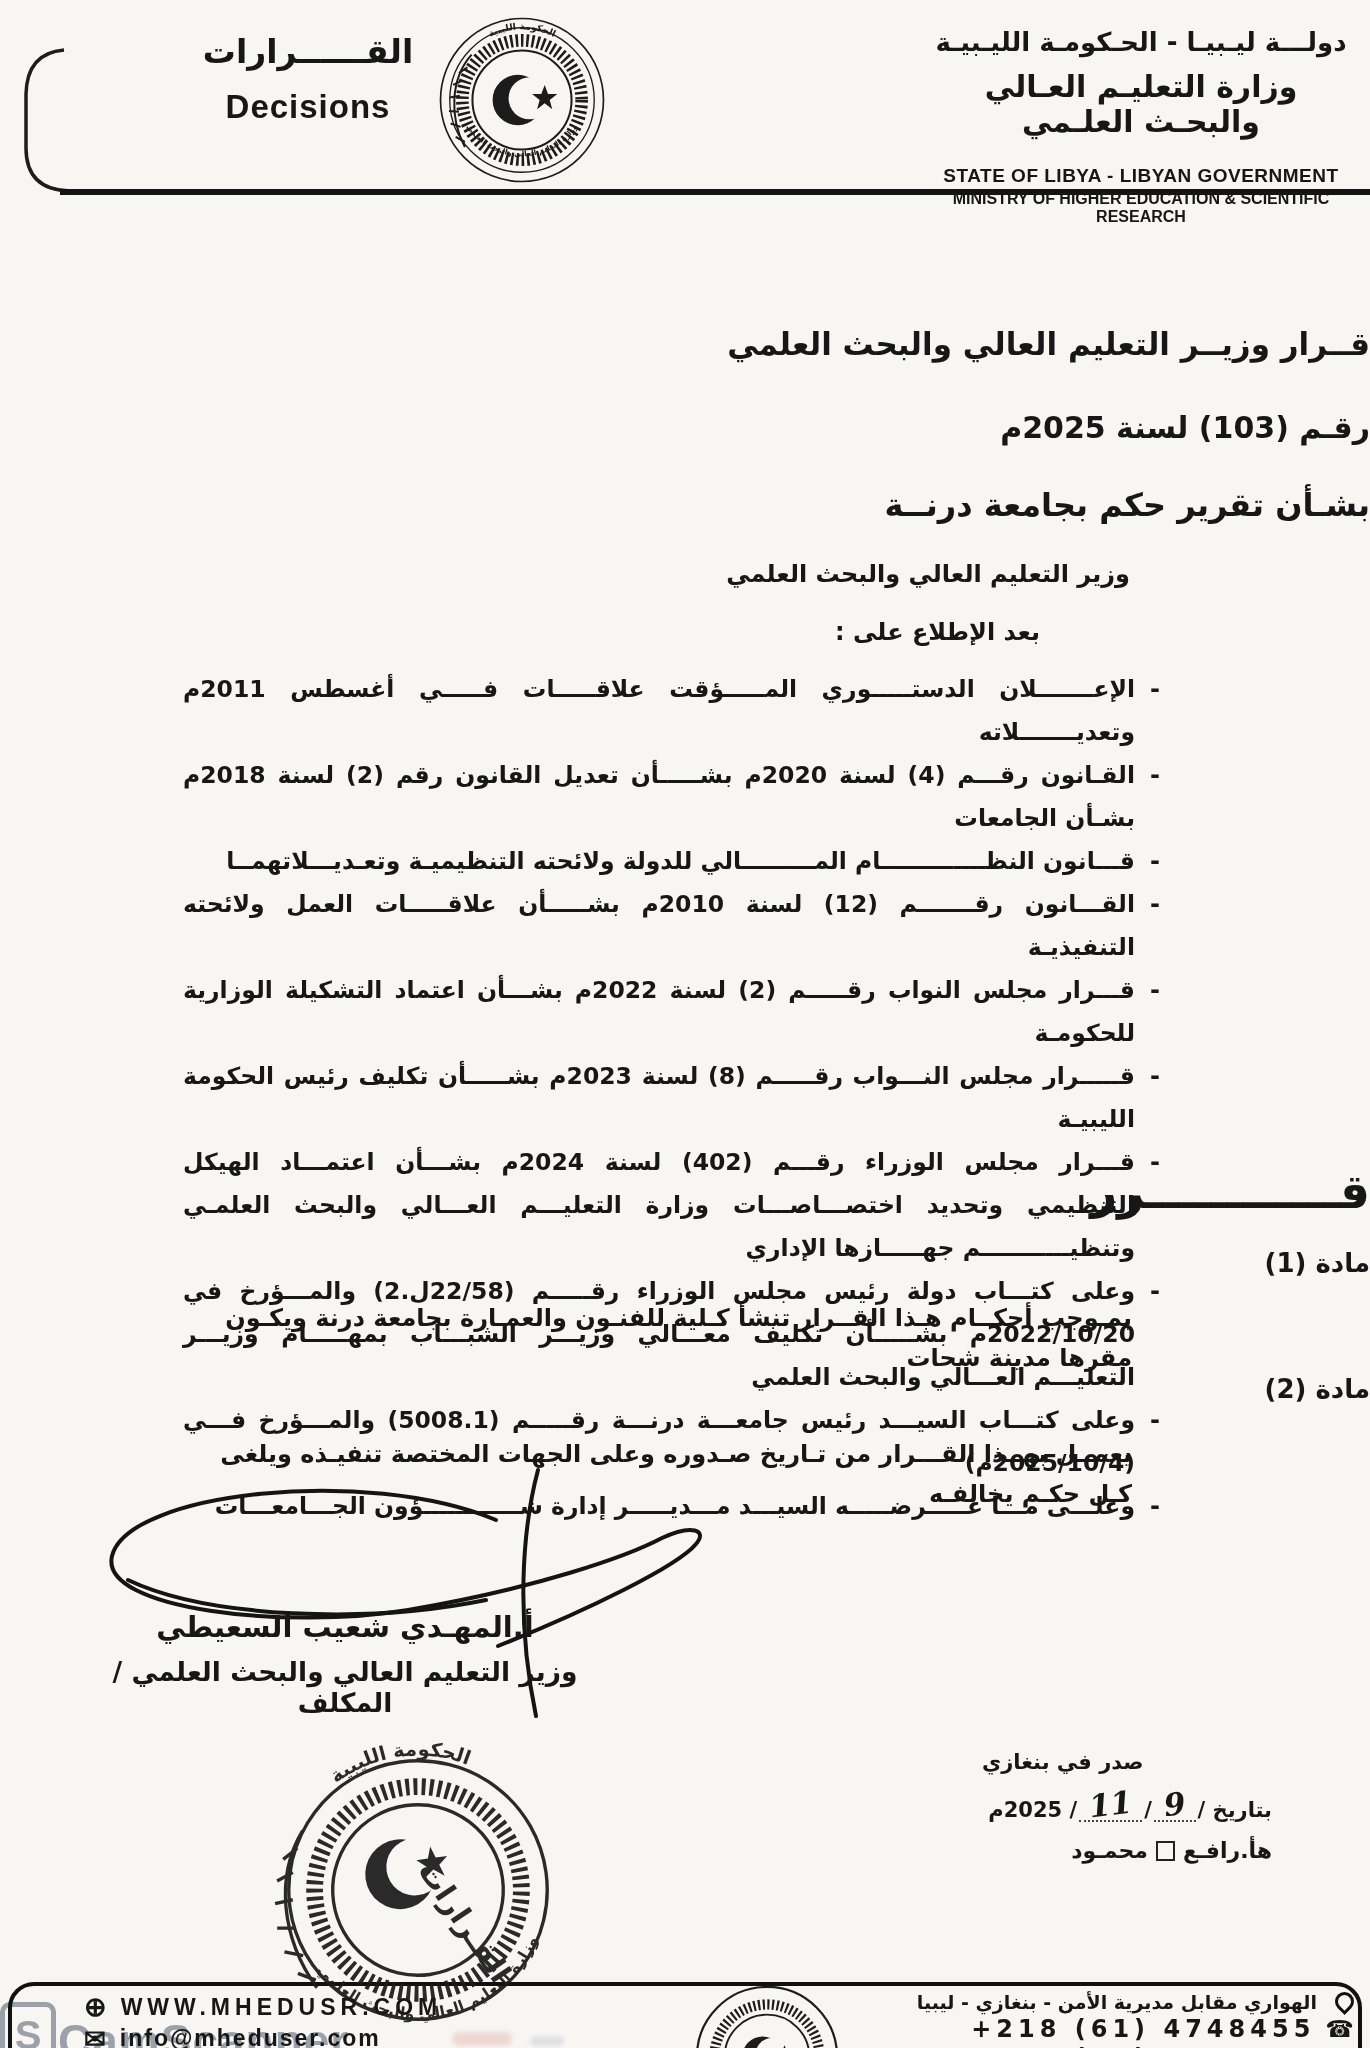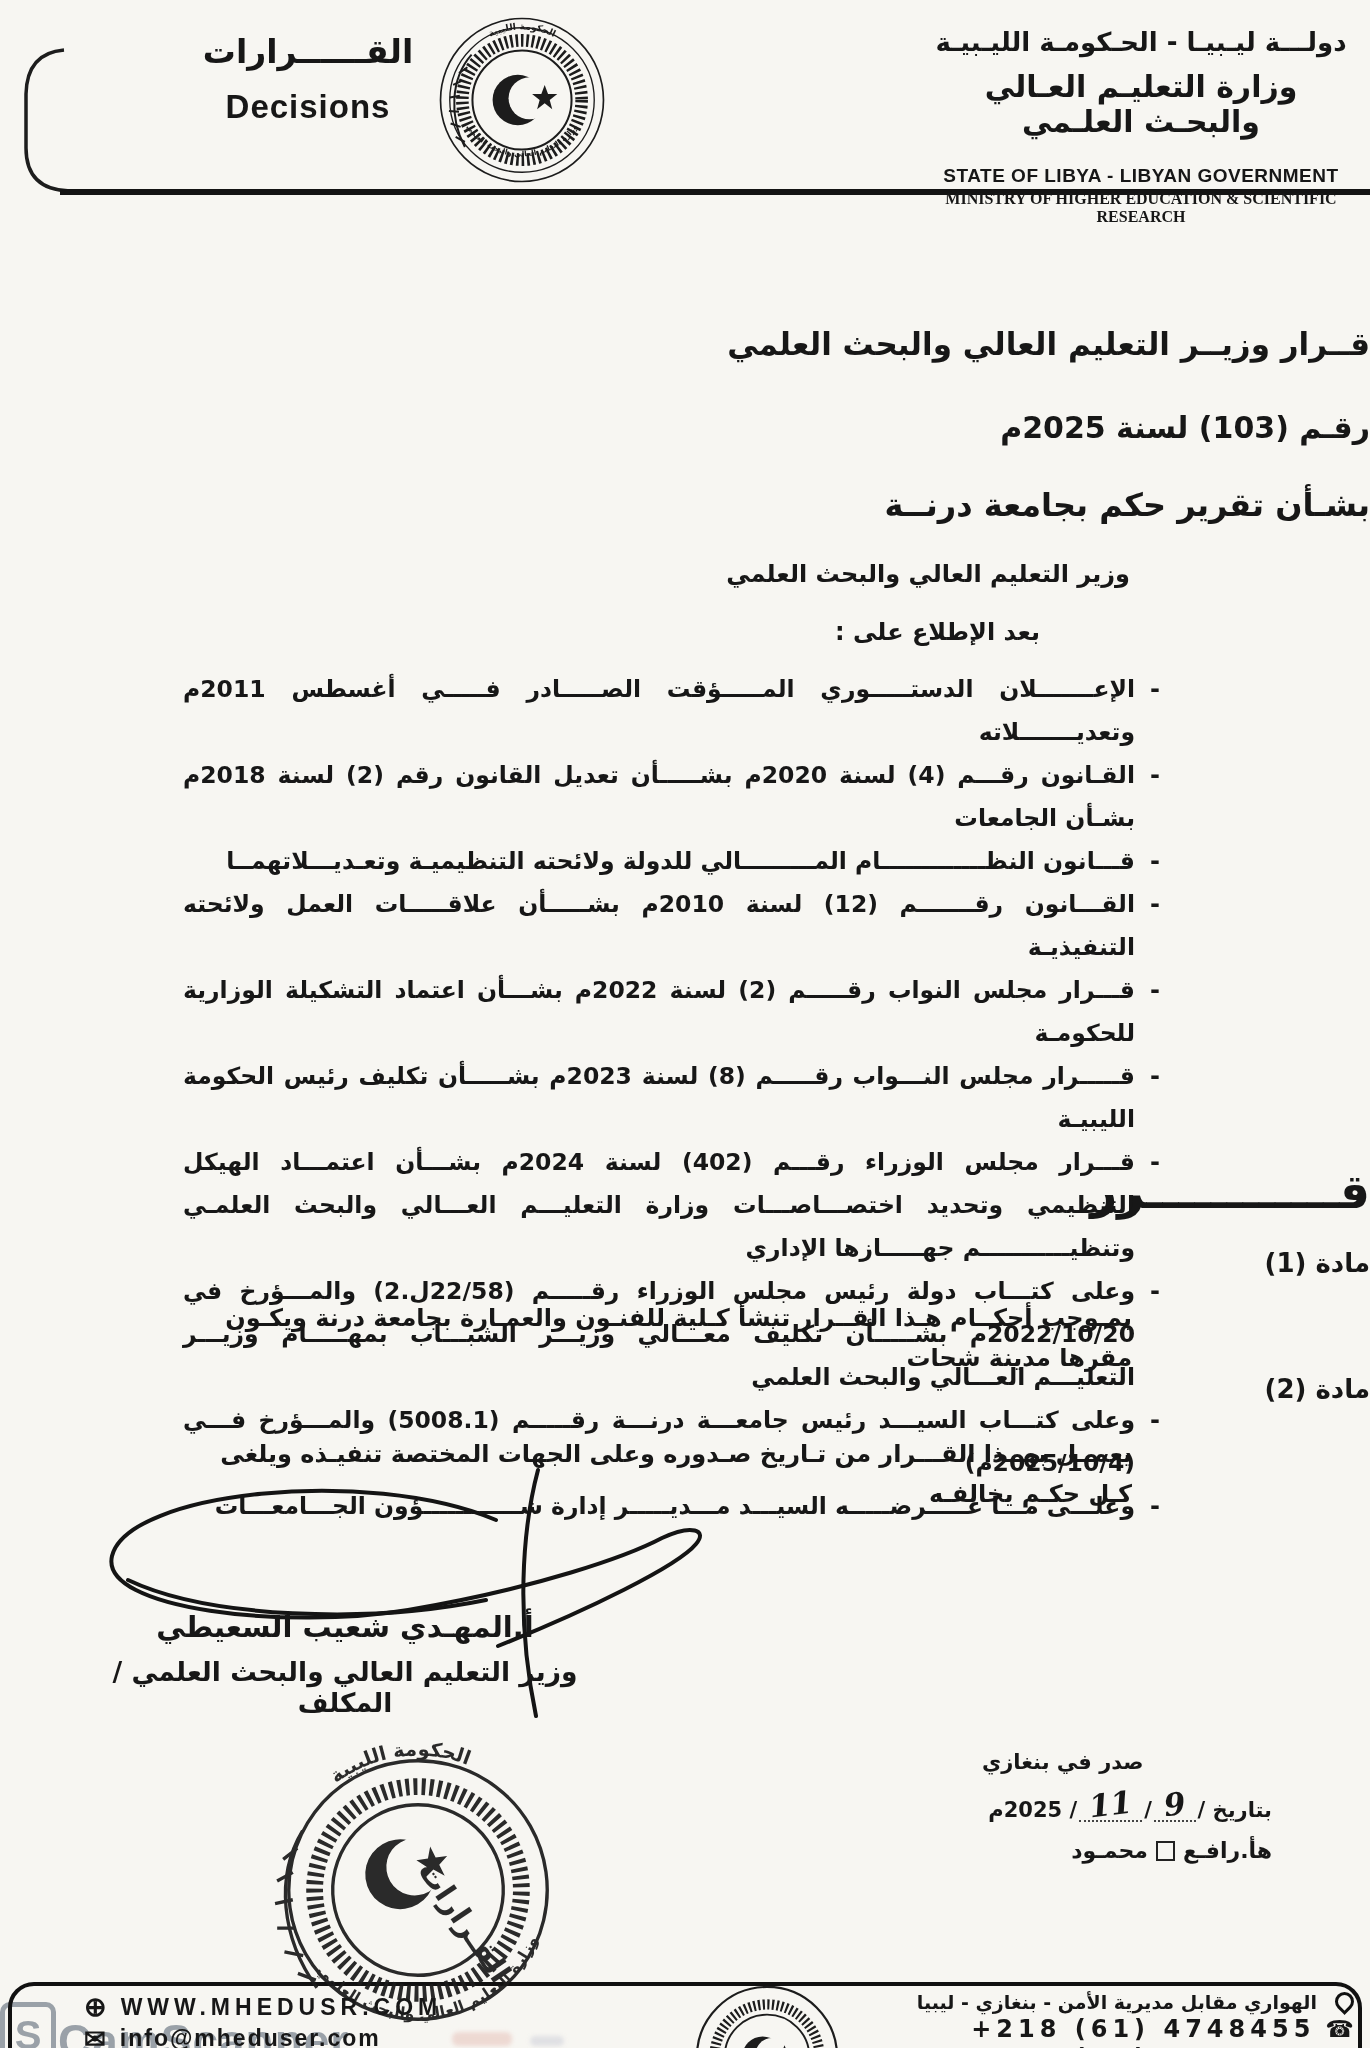--- a/index.html
+++ b/index.html
@@ -11,21 +11,21 @@
   .abs{position:absolute}
   
   #header-frame{left:0;top:0;width:1370px;height:230px;z-index:1}
   .dec-box{left:188px;top:32px;width:240px;text-align:center;z-index:2}
   .dec-ar{font-size:33px;letter-spacing:0;line-height:1.2}
   .dec-en{font-size:33px;letter-spacing:1px;margin-top:16px;font-family:"Liberation Sans",sans-serif}
   .gov-block{right:14px;top:26px;width:430px;text-align:center;z-index:2;direction:rtl}
   .gov-ar1{font-size:26px;line-height:1.25}
   .gov-ar2{font-size:30px;margin-top:10px}
   .gov-en1{font-size:19px;margin-top:26px;direction:ltr;font-family:"Liberation Sans",sans-serif;letter-spacing:.5px}
-  .gov-en2{font-size:16px;margin-top:3px;direction:ltr;font-family:Liberation Serif, serif}
+  .gov-en2{font-size:16px;margin-top:3px;direction:ltr;font-family:Liberation Sans, sans-serif}
   #emblem{left:438px;top:16px;z-index:2}
   
   .rtl{direction:rtl}
   .t-center{left:0;right:0;text-align:right}
   .title1{top:326px;font-size:31px;z-index:2}
   .title2{top:410px;font-size:30px;z-index:2}
   .title3{top:486px;font-size:32px;z-index:2}
   .minister-line{top:560px;right:240px;font-size:24px;z-index:2}
   .after-line{top:618px;right:330px;font-size:24px;z-index:2}
   #considerations{left:180px;top:668px;width:995px;direction:rtl;z-index:2}
@@ -126,21 +126,21 @@
 <div class="abs t-center rtl title1">قــرار وزيــر التعليم العالي والبحث العلمي</div>
 <div class="abs t-center rtl title2">رقـم (103) لسنة 2025م</div>
 <div class="abs t-center rtl title3">بشـأن تقرير حكم بجامعة درنــة</div>
 
 <div class="abs rtl minister-line">وزير التعليم العالي والبحث العلمي</div>
 <div class="abs rtl after-line">بعد الإطلاع على :</div>
 
 <div id="considerations" class="abs">
   <div class="crow">
       <span class="dash">-</span>
-      <div class="ctext">الإعـــــــلان الدستـــــوري المـــــؤقت الصـــــادر فـــــي أغسطس 2011م وتعديـــــــلاته</div>
+      <div class="ctext">الإعـــــــلان الدستـــــوري المـــــؤقت علاقـــــات فـــــي أغسطس 2011م وتعديـــــــلاته</div>
     </div>
   <div class="crow">
       <span class="dash">-</span>
       <div class="ctext">القـانون رقـــم (4) لسنة 2020م بشـــــأن تعديل القانون رقم (2) لسنة 2018م بشـأن الجامعات</div>
     </div>
   <div class="crow">
       <span class="dash">-</span>
       <div class="ctext">قـــانون النظـــــــــــــام المـــــــــالي للدولة ولائحته التنظيميـة وتعـديـــلاتهمــا</div>
     </div>
   <div class="crow">

